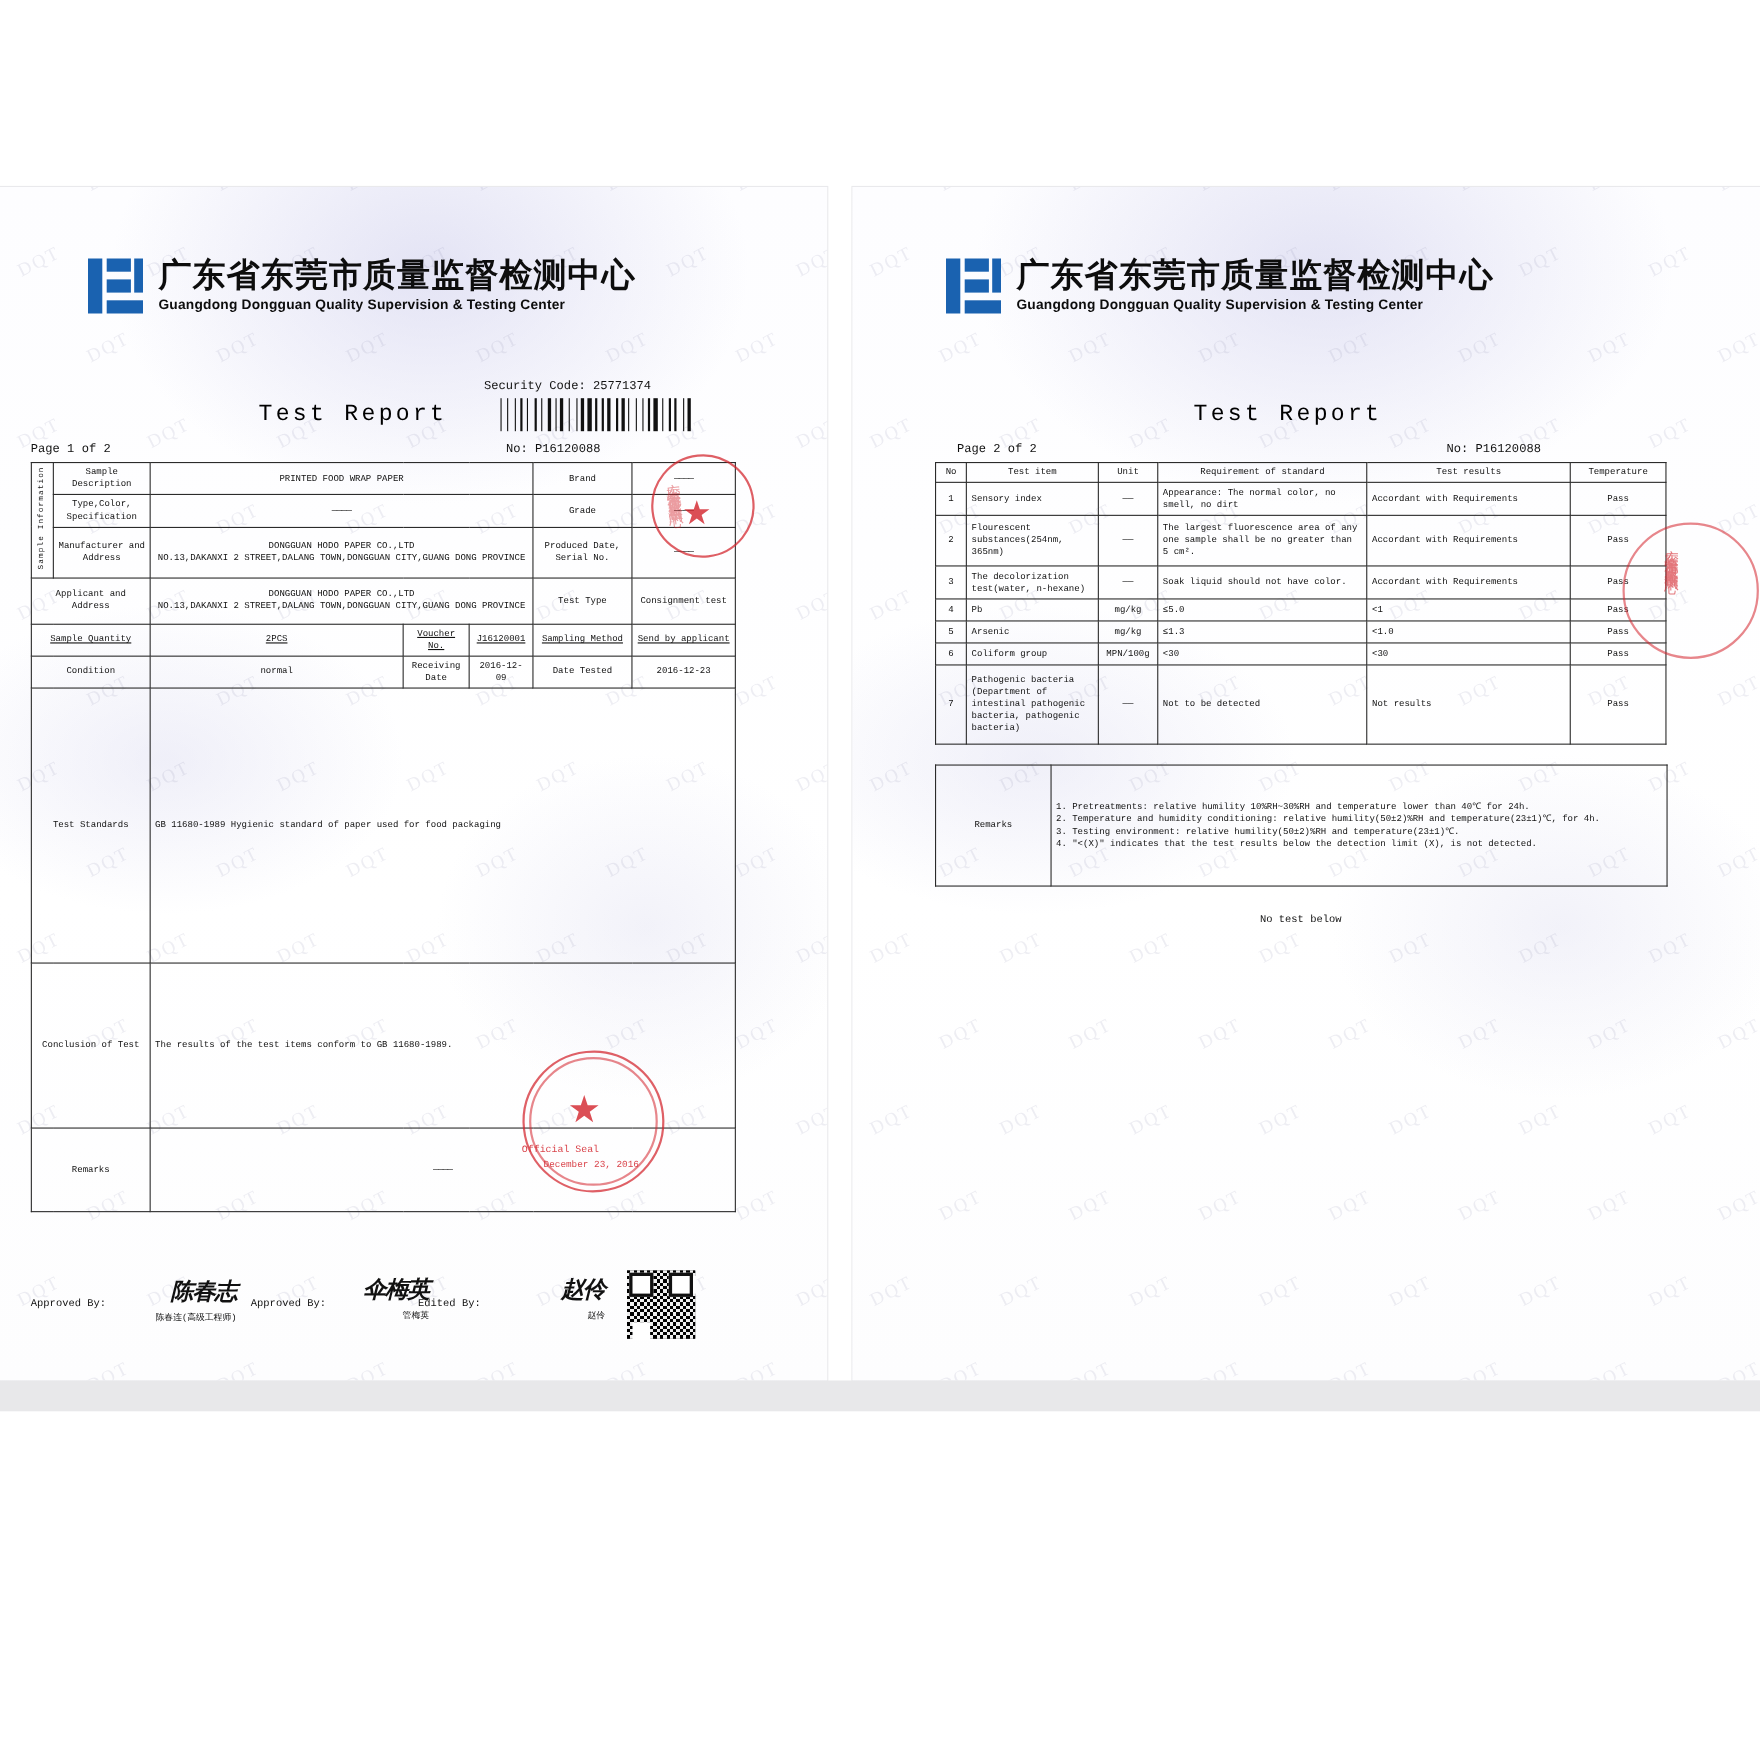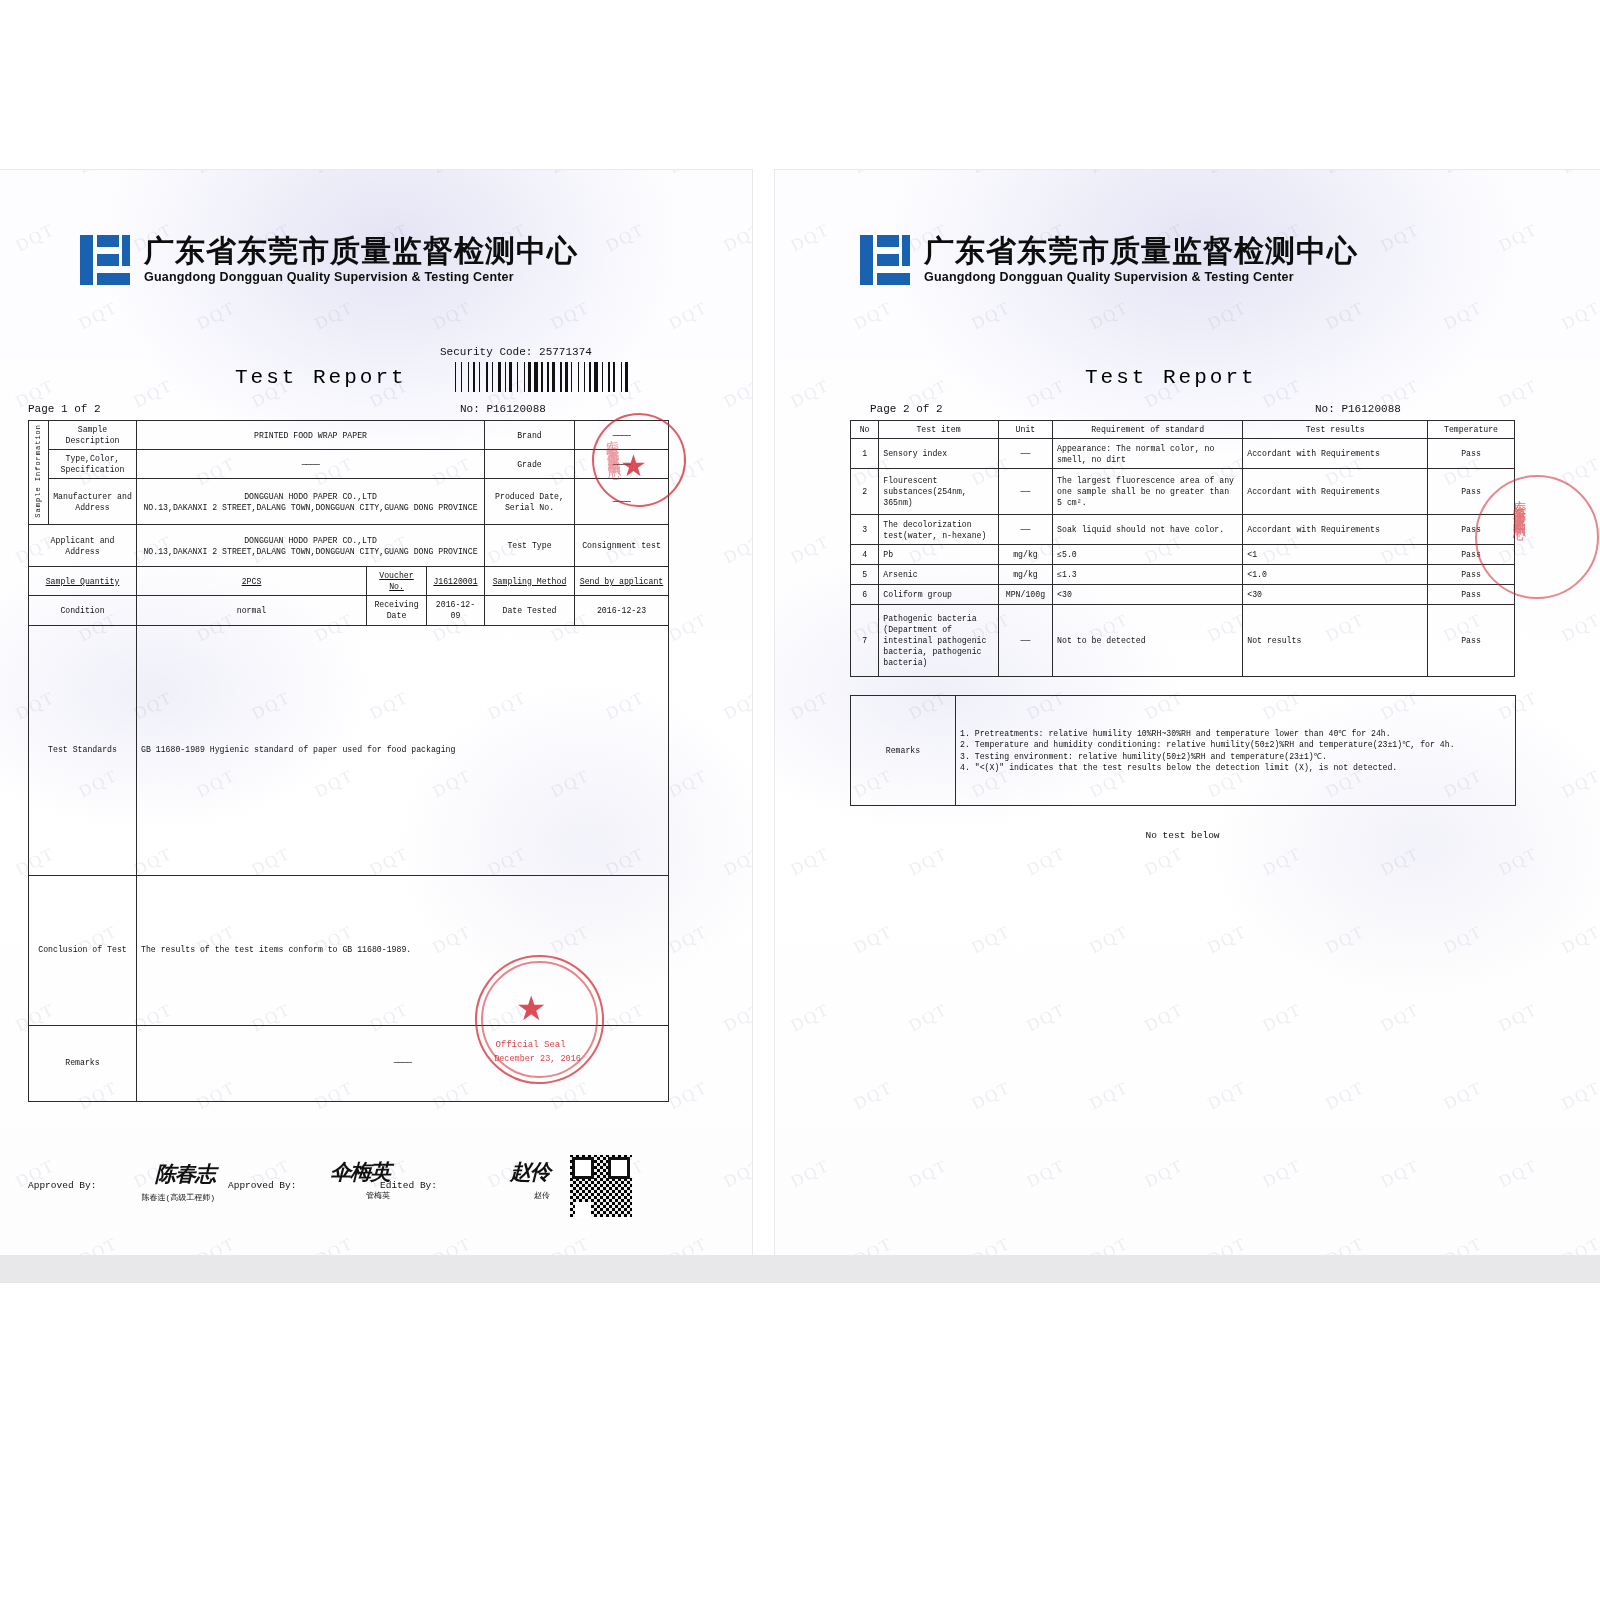--- a/index.html
+++ b/index.html
@@ -521,21 +521,21 @@
       </table>
 
       <div class="stamp-round" style="left:592px; top:243px; width:90px; height:90px; font-size:9px;">
         <span class="stamp-side" style="left:10px; top:12px;">广东省东莞市质量监督检测中心</span>
       </div>
       <div class="stamp-star" style="left:620px; top:278px; font-size:30px;">★</div>
 
       <div class="stamp-round" style="left:475px; top:785px; width:125px; height:125px; font-size:9px;"></div>
       <div class="stamp-arc" style="left:481px; top:791px; width:113px; height:113px;"></div>
       <div class="stamp-star" style="left:516px; top:818px; font-size:34px;">★</div>
-      <div class="stamp-text" style="left:473px; top:870px; width:115px;">Official Seal</div>
+      <div class="stamp-text" style="left:452px; top:870px; width:115px;">Official Seal</div>
       <div class="stamp-text" style="left:470px; top:884px; width:135px; font-size:8.5px;">December 23, 2016</div>
 
       <div class="sig-block" style="left:28px; top:1004px; text-align:left;">
         <span class="sig-label">Approved By:</span>
       </div>
       <div class="sig-block" style="left:105px; top:990px; width:110px;">
         <div class="sig-hand">陈春志</div>
         <div class="sig-name">陈春连(高级工程师)</div>
       </div>
 

